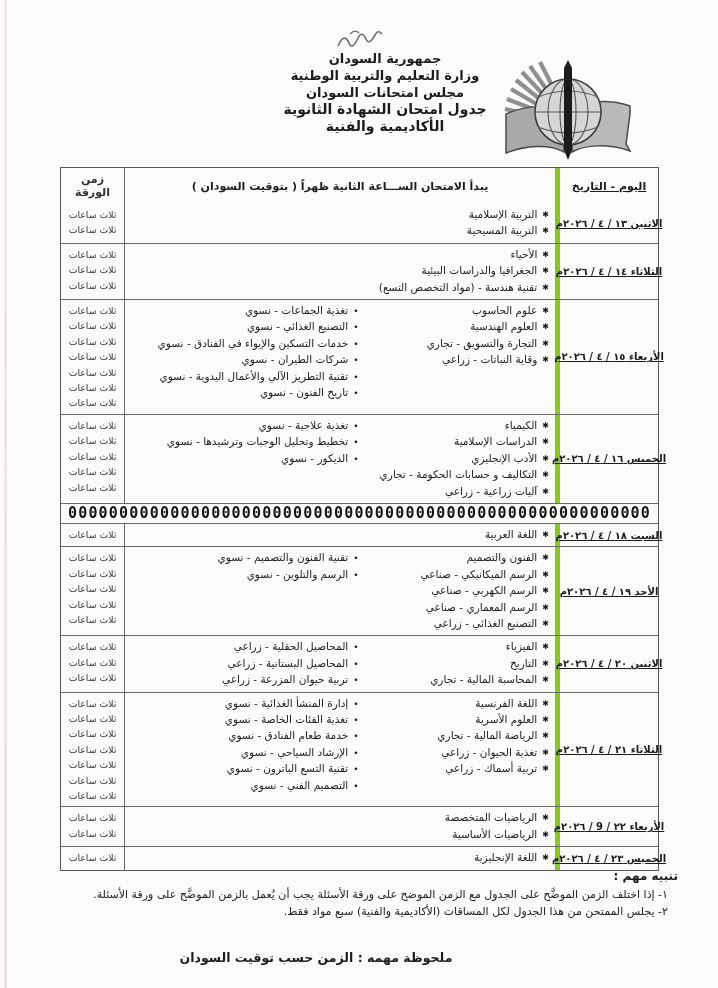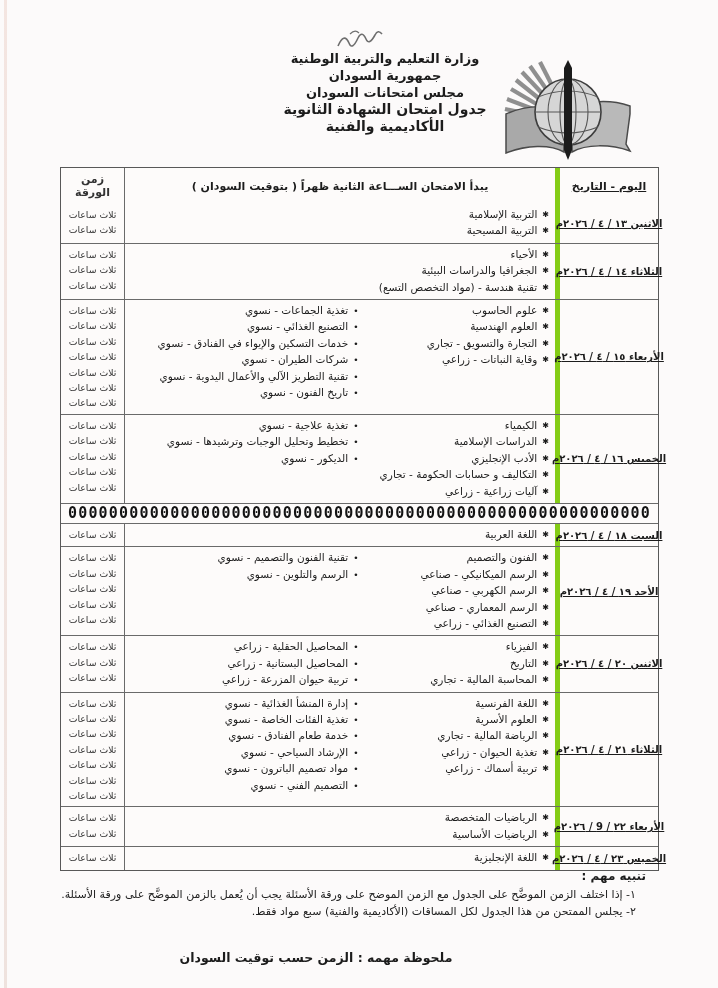--- a/index.html
+++ b/index.html
@@ -51,38 +51,38 @@
   .row.head .cell{display:flex;align-items:center;justify-content:center;font-weight:bold;font-size:11px;text-align:center;padding:4px}
   .band{
     border-top:1px solid #6a6a6a;
     overflow:hidden;white-space:nowrap;text-align:center;direction:ltr;
     font-family:"DejaVu Sans Mono",monospace;font-weight:bold;
     font-size:15px;line-height:19px;letter-spacing:1.2px;color:#141414;
     background:#fdfbfa;
   }
 
   
-  .notes{position:absolute;top:869px;right:72px;width:606px}
+  .notes{position:absolute;top:869px;right:40px;width:606px}
   .notes-heading{font-weight:bold;font-size:12px;margin-bottom:3px}
   .note-item{font-size:11px;line-height:17px;padding-right:10px;color:#222}
   .footnote{position:absolute;top:950px;left:106px;width:420px;text-align:center;font-weight:bold;font-size:12.5px}
 </style>
 </head>
 <body>
 
 <div class="scan-edge"></div>
 
 <svg class="squiggle" viewBox="0 0 60 26">
   <path d="M8,20 q6,-14 11,-3 q3,8 9,-5 q4,-8 8,1 q3,7 9,-4 q3,-6 7,-1" fill="none" stroke="#6f6f6f" stroke-width="1.6"></path>
   <path d="M20,8 q5,-5 9,-1" fill="none" stroke="#6f6f6f" stroke-width="1.2"></path>
 </svg>
 
 <div class="header-block">
+  <div class="h-line">جمهورية السودان</div>
   <div class="h-line">وزارة التعليم والتربية الوطنية</div>
-  <div class="h-line">جمهورية السودان</div>
   <div class="h-line">مجلس امتحانات السودان</div>
   <div class="h-line spaced">جدول امتحان الشهادة الثانوية</div>
   <div class="h-line spaced">الأكاديمية والفنية</div>
 </div>
 
 <svg class="logo" viewBox="0 0 152 110">
 
   <g stroke="#8f8f8f" stroke-width="4.2">
     <line x1="62" y1="52" x2="30" y2="18"></line>
     <line x1="60" y1="55" x2="24" y2="26"></line>
@@ -400,21 +400,21 @@
             <div class="item">
               <div class="bullet-sub">•</div>
               <div class="">خدمة طعام الفنادق - نسوي</div>
             </div>
             <div class="item">
               <div class="bullet-sub">•</div>
               <div class="">الإرشاد السياحي - نسوي</div>
             </div>
             <div class="item">
               <div class="bullet-sub">•</div>
-              <div class="">مواد تصميم الباترون - نسوي</div>
+              <div class="">تقنية التسع الباترون - نسوي</div>
             </div>
             <div class="item">
               <div class="bullet-sub">•</div>
               <div class="">التصميم الفني - نسوي</div>
             </div>
           </div>
         </div>
         <div class="cell cell-time">
           <div class="time-line">ثلاث ساعات</div>
           <div class="time-line">ثلاث ساعات</div>

